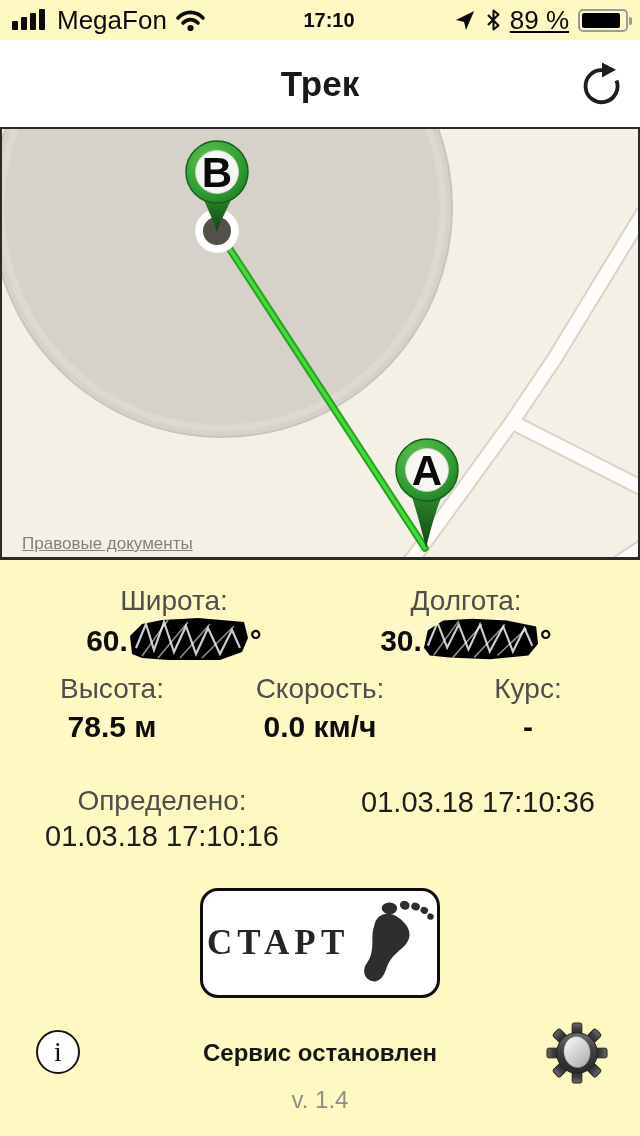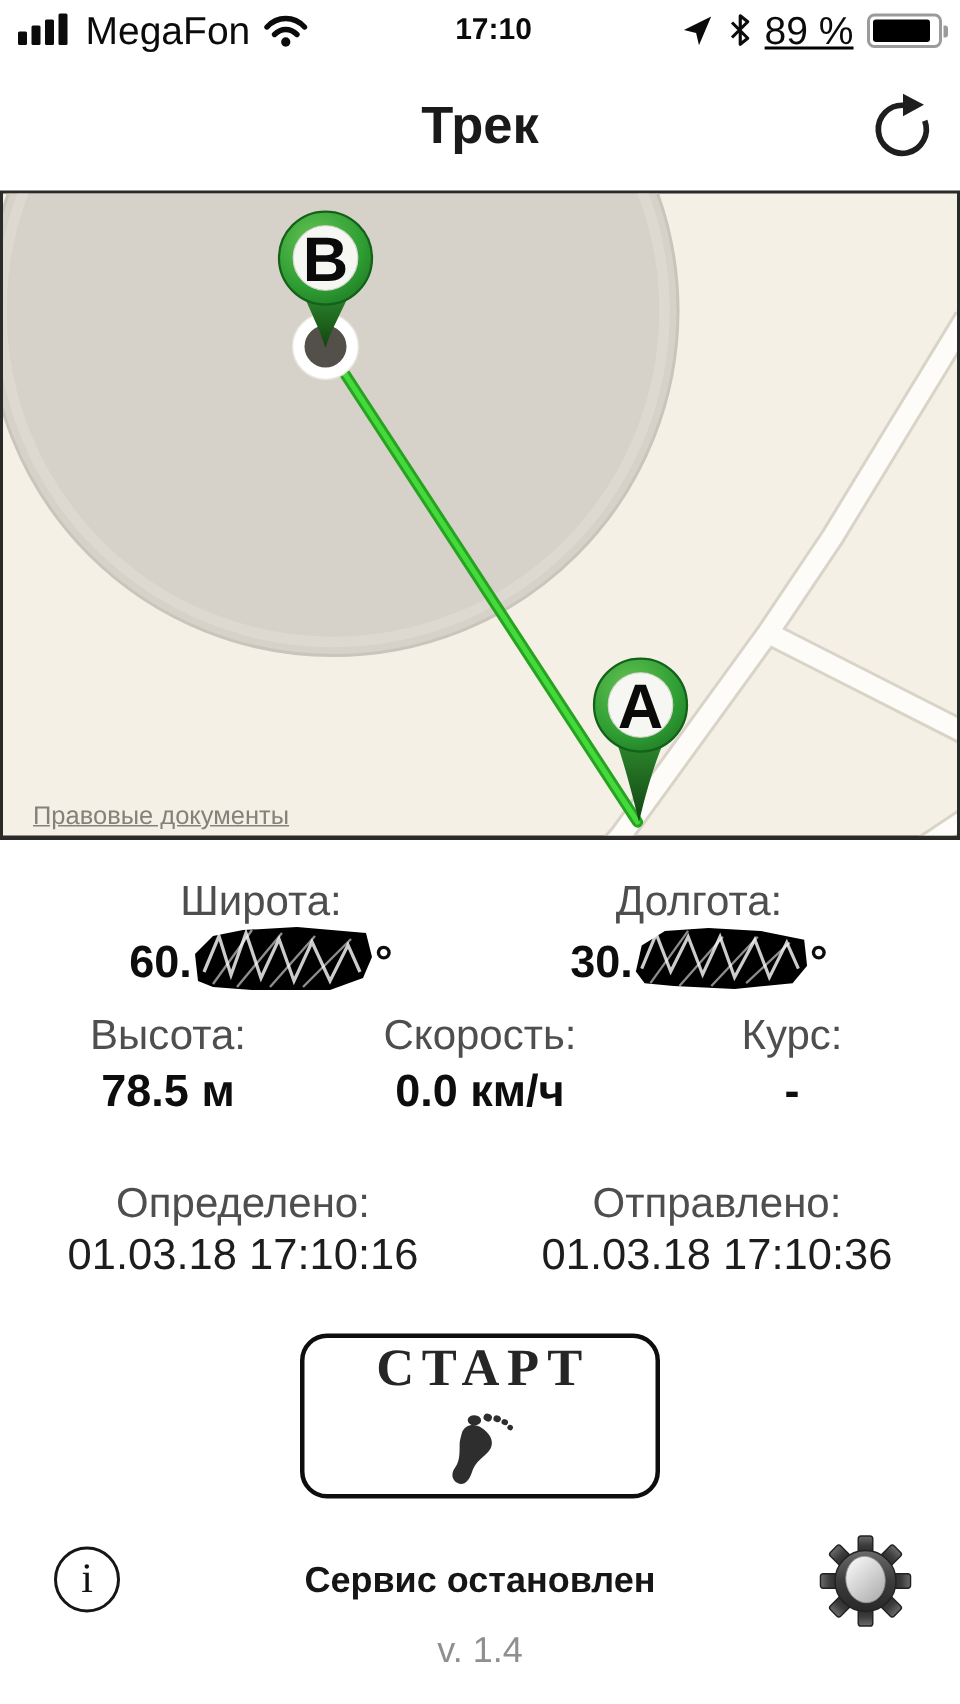--- a/index.html
+++ b/index.html
@@ -1,19 +1,19 @@
 <!DOCTYPE html>
 <html><head>
 <meta charset="utf-8">
 <style>
   * { margin:0; padding:0; box-sizing:border-box; }
   html,body { background:#cfcfcf; }
   body { font-family:"Liberation Sans", sans-serif; }
   .screen {
-    width:640px; height:1136px; margin:0 auto; background:#ffffff;
+    width:640px; height:1136px; margin:0 auto; background:#fef9c3;
     position:relative; overflow:hidden;
   }
 
   
   .status-bar { height:40px; position:relative; display:flex; align-items:center; padding:0 12px; }
   .sb-left { display:flex; align-items:center; gap:8px; z-index:2; }
   .sb-carrier { font-size:26px; color:#0b0b0b; }
   .sb-time { position:absolute; left:0; right:0; text-align:center; font-size:20px; font-weight:600; color:#0b0b0b; z-index:1;padding-left:18px; }
   .sb-right { margin-left:auto; display:flex; align-items:center; gap:9px; z-index:2;text-decoration:underline; }
   .sb-batt-text { font-size:26px; color:#0b0b0b; }
@@ -40,21 +40,21 @@
   .val { font-size:30px; font-weight:700; color:#0d0d0d; line-height:42px; }
   .row-coords { margin-top:24px; padding:0 28px; }
   .scribble { vertical-align:-9px; }
   .row-metrics { margin-top:10px; padding:0 8px; }
   .row-times { margin-top:36px; padding:0 4px; }
   .time-val { font-size:29px; font-weight:400; color:#1d1d1d; line-height:36px; }
 
   
   .start-btn { display:flex; align-items:center; justify-content:center; gap:6px;
     width:240px; height:110px; margin:34px auto 0; background:#fff;
-    border:3px solid #0e0e0e; border-radius:18px; cursor:pointer;flex-direction:column; }
+    border:3px solid #0e0e0e; border-radius:18px; cursor:pointer; }
   .start-label { font-family:"Liberation Serif", serif; font-size:35px; font-weight:600;
     letter-spacing:5px; color:#262626; margin-left:4px; }
 
   
   .footer-row { margin-top:22px; height:66px; position:relative; display:flex; align-items:center; justify-content:center; }
   .info-btn { position:absolute; left:36px; top:10px; width:44px; height:44px; border:2.5px solid #161616;
     border-radius:50%; background:#fff; display:flex; align-items:center; justify-content:center;
     font-family:"Liberation Serif", serif; font-size:28px; color:#111; cursor:pointer; }
   .status-text { font-size:24px; font-weight:700; color:#161616; }
   .gear-btn { position:absolute; right:32px; top:2px; cursor:pointer; display:flex; background:none; border:none; }
@@ -194,21 +194,20 @@
       <div class="val">-</div>
     </div>
   </div>
 
   <div class="row row-times">
     <div class="cell">
       <div class="lbl">Определено:</div>
       <div class="time-val">01.03.18 17:10:16</div>
     </div>
     <div class="cell">
-      <div class="lbl">Отправлено:</div>
       <div class="time-val">01.03.18 17:10:36</div>
     </div>
   </div>
 
   <div class="start-btn">
     <span class="start-label">СТАРТ</span>
     <svg width="88" height="100" viewBox="0 0 70 110">
       <g transform="rotate(24 35 55)" fill="#1f1f1f" opacity="0.93">
         <ellipse cx="13" cy="23" rx="8.5" ry="6.5" transform="rotate(-22 13 23)"></ellipse>
         <ellipse cx="27" cy="13" rx="5.4" ry="4.8"></ellipse>

